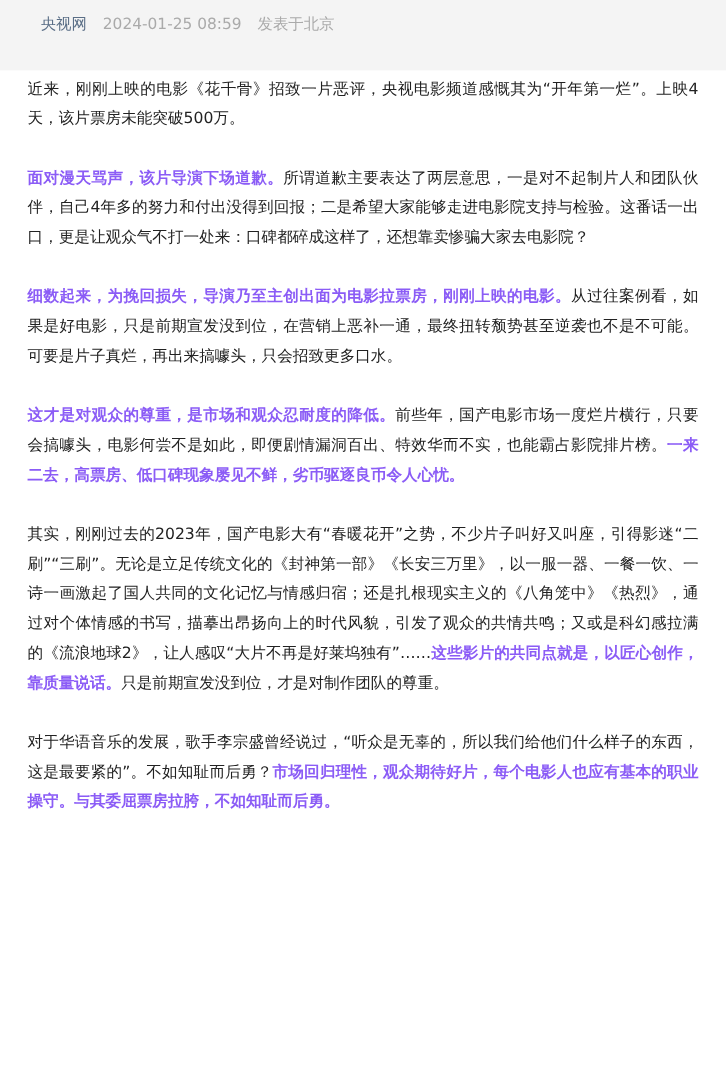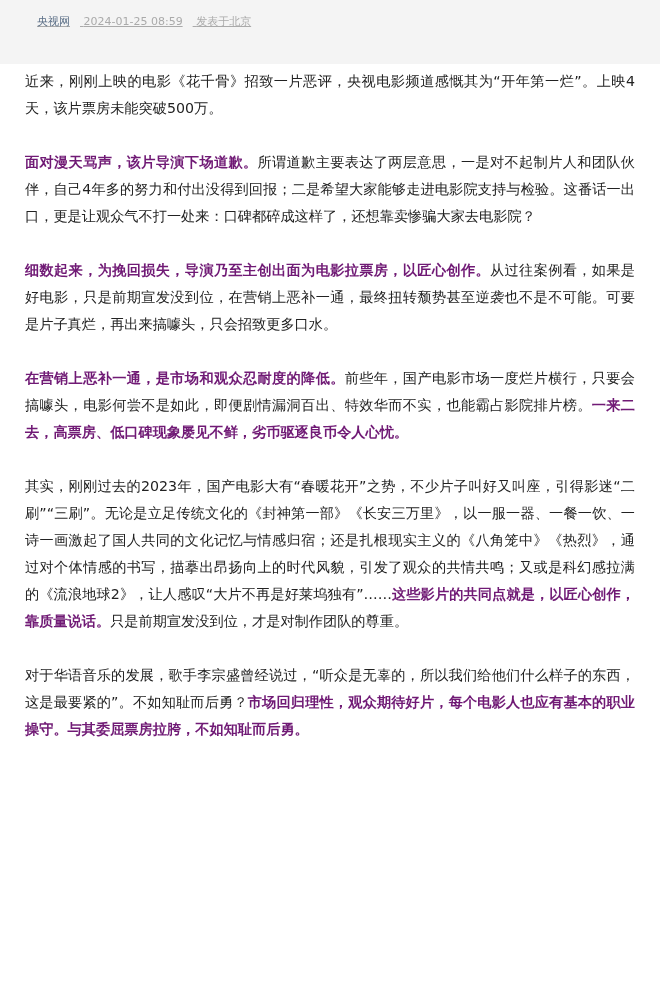--- a/index.html
+++ b/index.html
@@ -20,55 +20,54 @@
   .title {
     font-size: 23px;
     line-height: 30px;
     color: #222;
     margin: 0;
     font-weight: normal;
     letter-spacing: 0.5px;
   }
   .meta {
     margin-top: 6px;
-    font-size: 11px;
+    font-size: 14px;
     line-height: 20px;
     color: #aaaaaa;
-    text-decoration: underline;
   }
   .meta .source { color: #5a6e86; margin-right: 10px; }
   .meta .time { margin-right: 10px; }
   .article {
     padding: 0 25px 0 25px;
     margin-top: 4px;
   }
   .para {
     font-size: 14.2px;
     line-height: 27px;
     margin: 0 0 27px 0;
     text-align: justify;
     color: #222;
   }
   .para:first-child { margin-top: 0; }
   .hl {
-    color: #701a75;
+    color: #8b5cf6;
     font-weight: bold;
   }
 </style>
 </head>
 <body>
 
 <div class="header">
   <div class="meta">
     <span class="source">央视网</span>
     <span class="time">2024-01-25 08:59</span>
     <span class="loc">发表于北京</span>
   </div>
 </div>
 
 <div class="article" id="article">
     <p class="para"><span>近来，刚刚上映的电影《花千骨》招致一片恶评，央视电影频道感慨其为“开年第一烂”。上映4天，该片票房未能突破500万。</span></p>
     <p class="para"><span class="hl">面对漫天骂声，该片导演下场道歉。</span><span>所谓道歉主要表达了两层意思，一是对不起制片人和团队伙伴，自己4年多的努力和付出没得到回报；二是希望大家能够走进电影院支持与检验。这番话一出口，更是让观众气不打一处来：口碑都碎成这样了，还想靠卖惨骗大家去电影院？</span></p>
-    <p class="para"><span class="hl">细数起来，为挽回损失，导演乃至主创出面为电影拉票房，以匠心创作。</span><span>从过往案例看，如果是好电影，只是前期宣发没到位，在营销上恶补一通，最终扭转颓势甚至逆袭也不是不可能。可要是片子真烂，再出来搞噱头，只会招致更多口水。</span></p>
-    <p class="para"><span class="hl">在营销上恶补一通，是市场和观众忍耐度的降低。</span><span>前些年，国产电影市场一度烂片横行，只要会搞噱头，电影何尝不是如此，即便剧情漏洞百出、特效华而不实，也能霸占影院排片榜。</span><span class="hl">一来二去，高票房、低口碑现象屡见不鲜，劣币驱逐良币令人心忧。</span></p>
+    <p class="para"><span class="hl">细数起来，为挽回损失，导演乃至主创出面为电影拉票房，刚刚上映的电影。</span><span>从过往案例看，如果是好电影，只是前期宣发没到位，在营销上恶补一通，最终扭转颓势甚至逆袭也不是不可能。可要是片子真烂，再出来搞噱头，只会招致更多口水。</span></p>
+    <p class="para"><span class="hl">这才是对观众的尊重，是市场和观众忍耐度的降低。</span><span>前些年，国产电影市场一度烂片横行，只要会搞噱头，电影何尝不是如此，即便剧情漏洞百出、特效华而不实，也能霸占影院排片榜。</span><span class="hl">一来二去，高票房、低口碑现象屡见不鲜，劣币驱逐良币令人心忧。</span></p>
     <p class="para"><span>其实，刚刚过去的2023年，国产电影大有“春暖花开”之势，不少片子叫好又叫座，引得影迷“二刷”“三刷”。无论是立足传统文化的《封神第一部》《长安三万里》，以一服一器、一餐一饮、一诗一画激起了国人共同的文化记忆与情感归宿；还是扎根现实主义的《八角笼中》《热烈》，通过对个体情感的书写，描摹出昂扬向上的时代风貌，引发了观众的共情共鸣；又或是科幻感拉满的《流浪地球2》，让人感叹“大片不再是好莱坞独有”……</span><span class="hl">这些影片的共同点就是，以匠心创作，靠质量说话。</span><span>只是前期宣发没到位，才是对制作团队的尊重。</span></p>
     <p class="para"><span>对于华语音乐的发展，歌手李宗盛曾经说过，“听众是无辜的，所以我们给他们什么样子的东西，这是最要紧的”。不如知耻而后勇？</span><span class="hl">市场回归理性，观众期待好片，每个电影人也应有基本的职业操守。与其委屈票房拉胯，不如知耻而后勇。</span></p>
   </div>
 
 </body></html>

